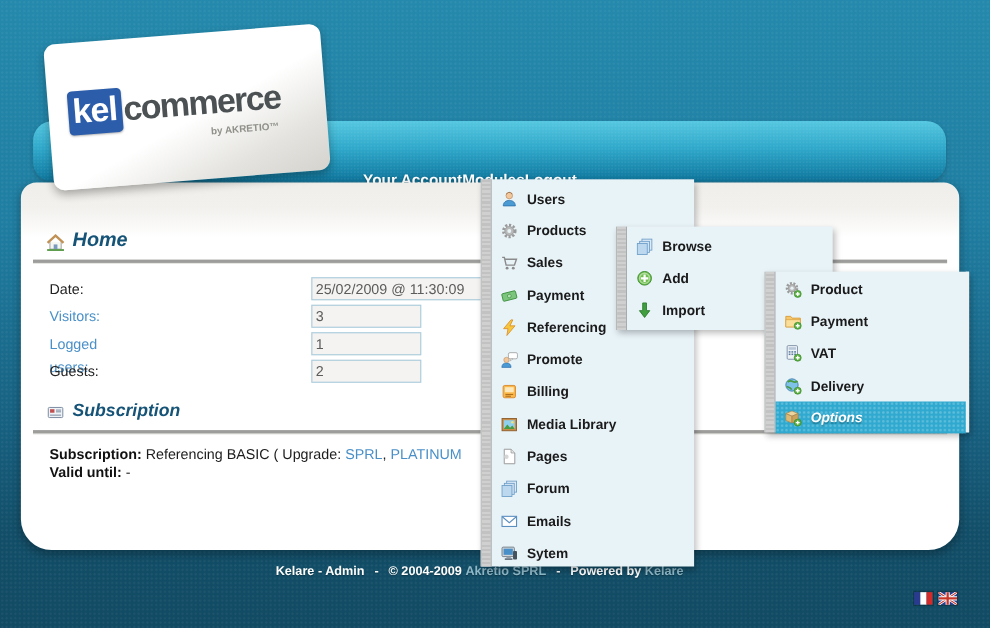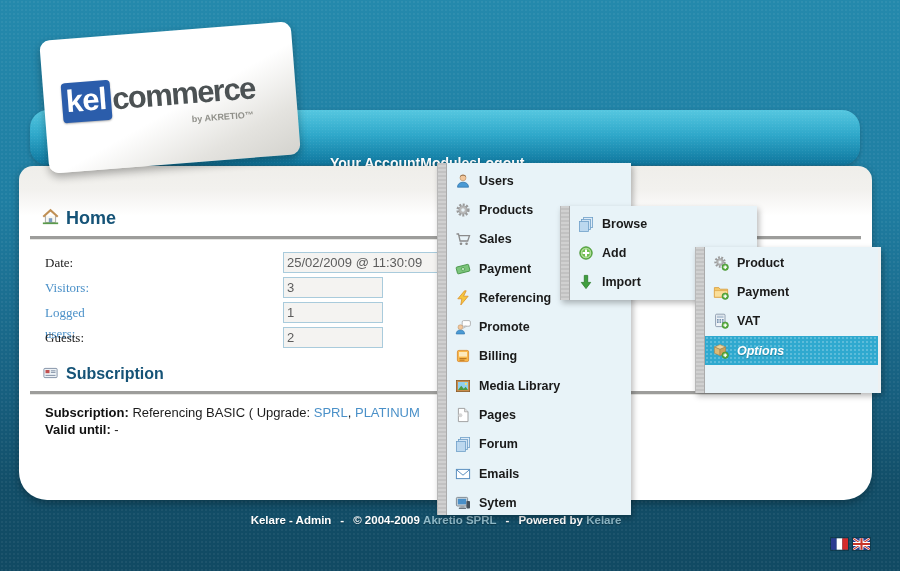--- a/index.html
+++ b/index.html
@@ -58,35 +58,35 @@
   }
   
   .panel{
     position:absolute; left:19px; top:166px; width:853px; height:334px;
     background:linear-gradient(180deg,#efeeea 0%,#f2f1ee 7%,#ffffff 15%);
     border-radius:14px 14px 28px 28px;
     box-shadow:0 3px 9px rgba(0,0,0,0.3);
     z-index:2;
   }
   .section-heading{
-    position:absolute; display:flex; align-items:flex-start; gap:7px;
+    position:absolute; display:flex; align-items:flex-end; gap:7px;font-style:italic;
   }
   .section-heading .hd-icon{ width:17px; height:17px; flex:0 0 17px; }
   .section-title{
     color:#155377; font-weight:bold; font-size:18px;
     text-shadow:0 1px 0 rgba(255,255,255,0.9);
   }
   .section-title.sub{ font-size:16px; }
   .hrule{
     position:absolute; left:11px; width:831px; height:3px;
     background:#9d9d9b; box-shadow:0 1px 0 #e6e6e3;
   }
   .field-row{ position:absolute; left:26px; height:22px; }
   .field-label{
-    position:absolute; left:0; top:0; line-height:21px; font-size:13px; color:#222;font-family:Liberation Serif, serif;
+    position:absolute; left:0; top:0; line-height:21px; font-size:13px; color:#222;
   }
   .field-label.linkish{ color:#4a90c8; cursor:pointer; }
   .field-input{
     position:absolute; left:238px; top:0; height:21px; width:100px;
     background:#f4f3f1; border:1px solid #a9cbdc; color:#5c5c5c;
     font-family:Liberation Sans, sans-serif; font-size:13px; padding:0 3px;
   }
   .field-input.wide{ width:170px; }
   .sub-text{
     position:absolute; left:26px; font-size:13px; color:#1c1c1c; white-space:nowrap;
@@ -458,20 +458,26 @@
             <use href="#i-folder-plus"></use>
           </svg>
           <span class="ml">Payment</span>
         </div>
         <div class="menu-item">
           <svg class="mi">
             <use href="#i-calc-plus"></use>
           </svg>
           <span class="ml">VAT</span>
         </div>
+        <div class="menu-item">
+          <svg class="mi">
+            <use href="#i-globe-plus"></use>
+          </svg>
+          <span class="ml">Delivery</span>
+        </div>
         <div class="menu-item active">
           <svg class="mi">
             <use href="#i-box-plus"></use>
           </svg>
           <span class="ml">Options</span>
         </div>
       </div>
   </div>
 
   <div class="footer-line">

